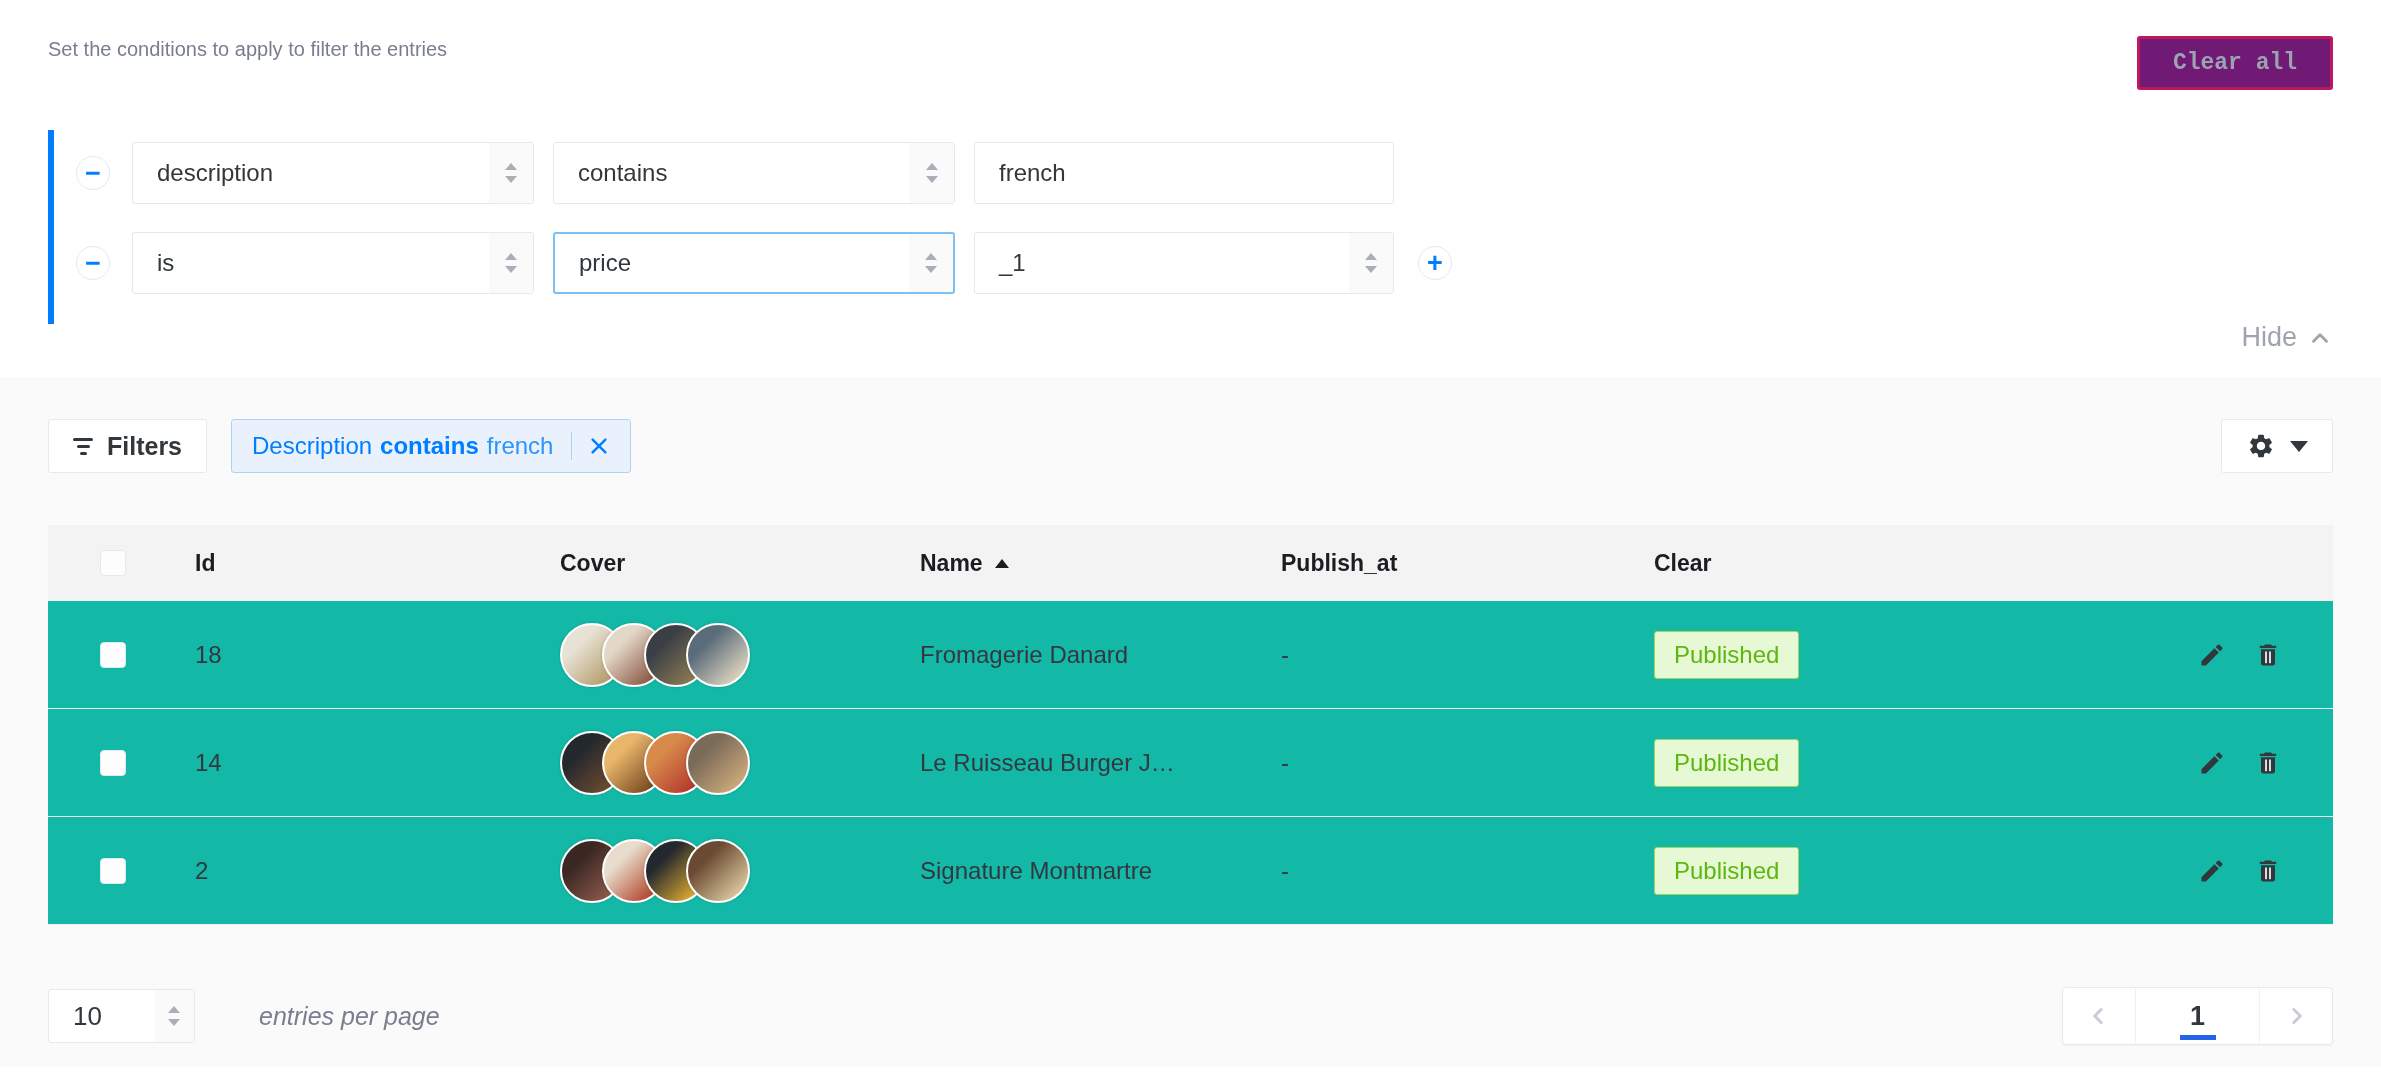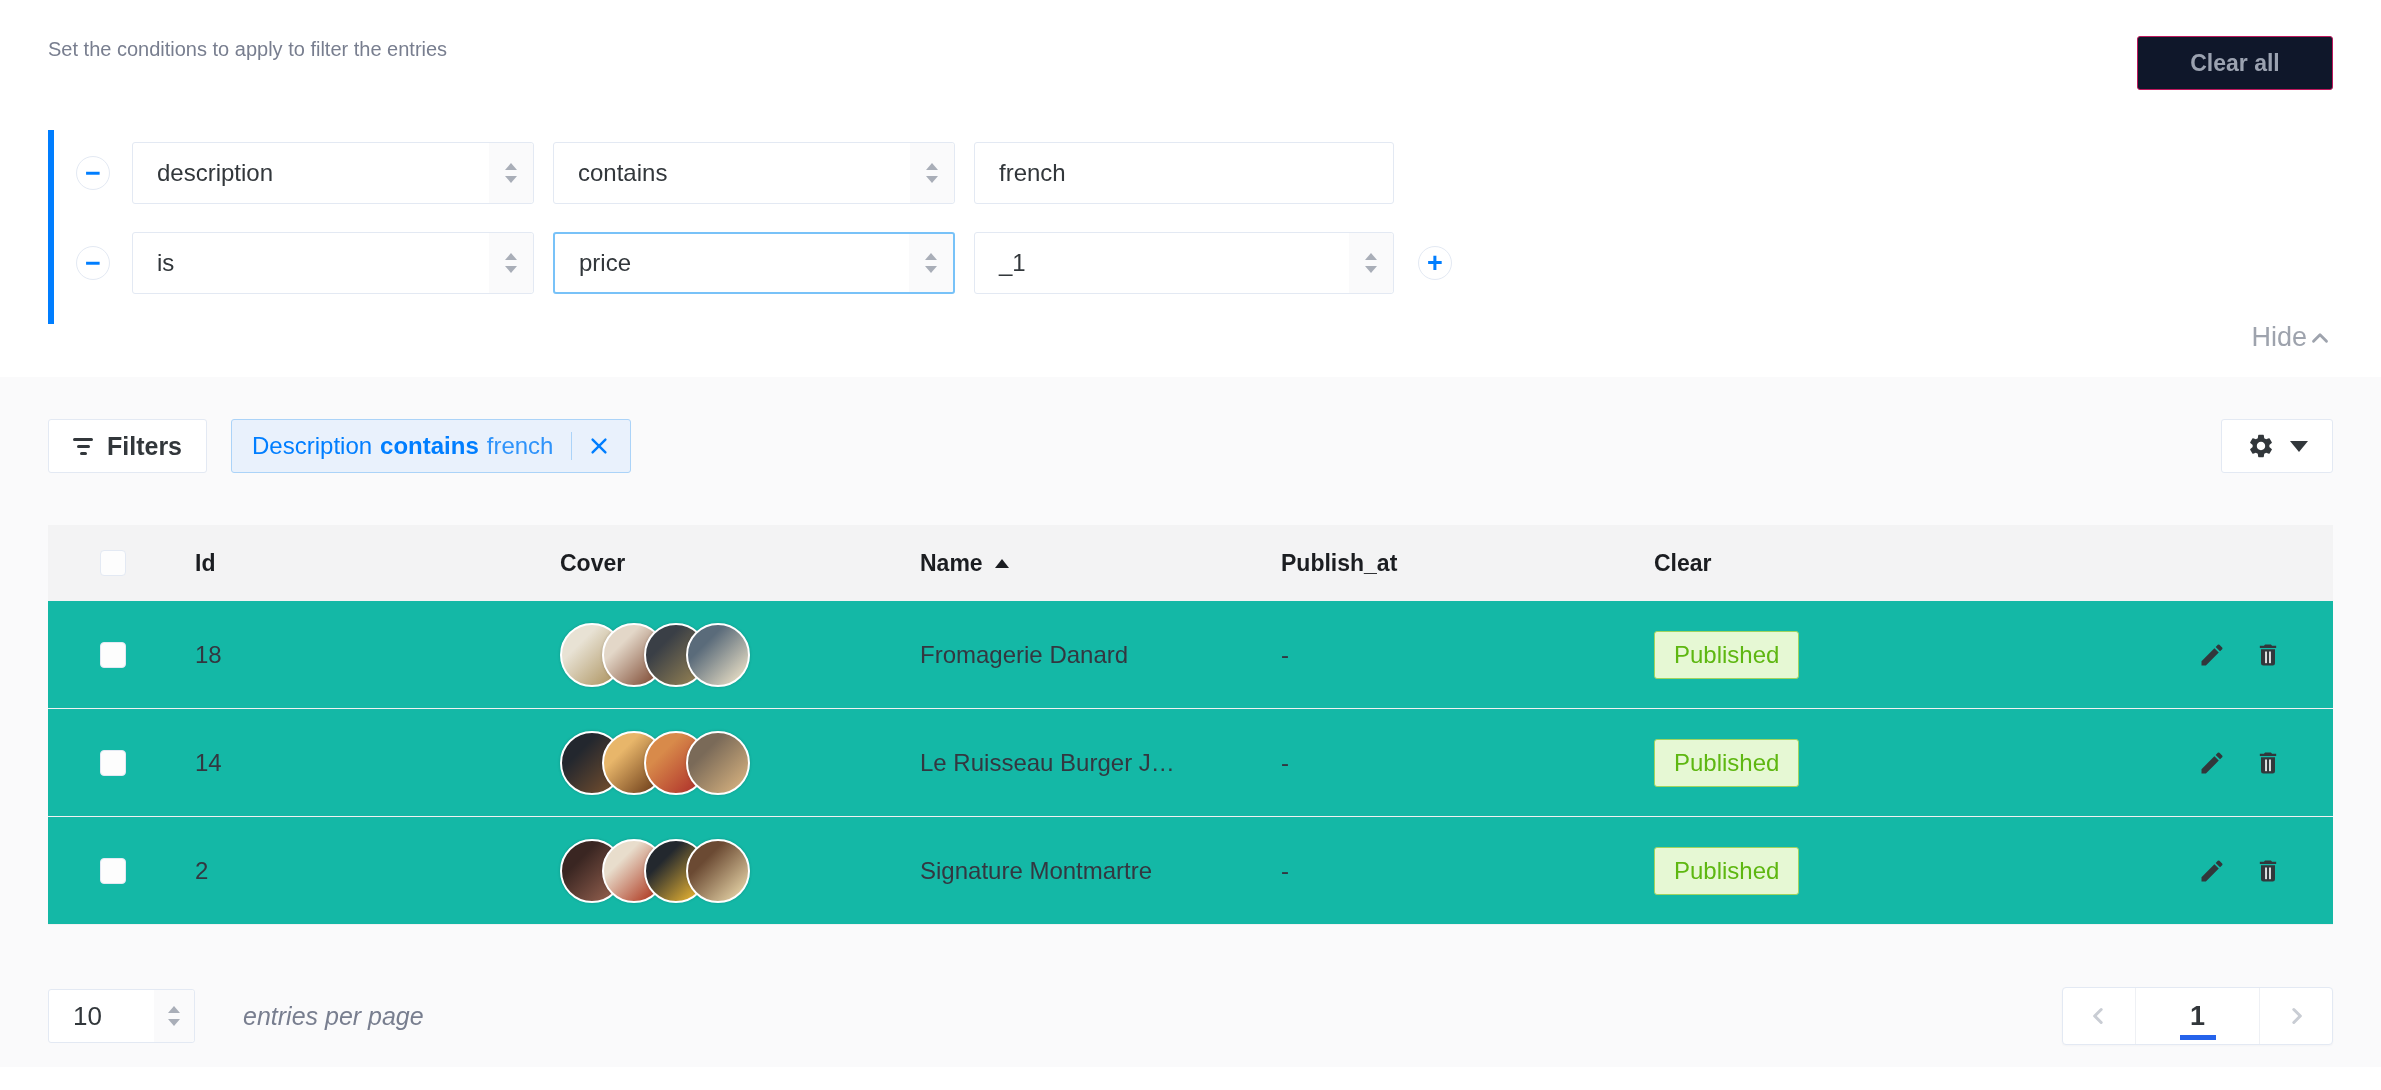--- a/index.html
+++ b/index.html
@@ -9,21 +9,21 @@
     background: #ffffff;
     color: #333740;
   }
   
   .top { padding: 30px 48px 0 48px; }
   .header-row { display: flex; justify-content: space-between; align-items: flex-start; }
   .page-title { font-size: 41px; font-weight: 700; color: #333740; letter-spacing: -0.5px; }
   .page-subtitle { margin-top: 8px; font-size: 20px; color: #787e8f; }
   .header-actions { display: flex; gap: 20px; margin-top: 6px; }
   .btn { height: 54px; border-radius: 3px; font-size: 23px; font-weight: 700; display: flex; align-items: center; justify-content: center; cursor: pointer; }
-  .btn-clear { min-width: 196px; background: #0f172a; border: 1px solid #be185d; color: #9ba2b0; }
+  .btn-clear { min-width: 196px; background: #701a75; border: 3px solid #be185d; color: #9ba2b0; font-family: Liberation Mono, monospace; }
   .btn-apply { min-width: 278px; background: #007eff; border: 1px solid #007eff; color: #ffffff; }
 
   
   .filter-zone { position: relative; margin: 52px 48px 0 48px; }
   .accent-bar { position: absolute; left: 0; top: -12px; width: 6px; height: 194px; background: #007eff; }
   .f-row { display: flex; align-items: center; margin-bottom: 28px; }
   .circle-btn {
     width: 34px; height: 34px; border-radius: 50%;
     border: 1px solid #e3e9f3; background: #fff; color: #007eff;
     display: flex; align-items: center; justify-content: center;
@@ -34,21 +34,21 @@
   .fctl { position: relative; height: 62px; background: #fff; border: 1px solid #e3e9f3; border-radius: 3px;
     display: flex; align-items: center; padding-left: 24px; font-size: 24px; color: #32373b; margin-right: 19px; cursor: pointer; }
   .fctl.w1 { width: 402px; }
   .fctl.w2 { width: 402px; }
   .fctl.w3 { width: 420px; margin-right: 0; }
   .fctl.focused { border: 2px solid #78c2f8; }
   .spin { position: absolute; right: 0; top: 0; bottom: 0; width: 44px; background: #fafafb;
     border-radius: 0 3px 3px 0; display: flex; flex-direction: column; align-items: center; justify-content: center; gap: 6px; }
   .arr-up { width: 0; height: 0; border-left: 6px solid transparent; border-right: 6px solid transparent; border-bottom: 7px solid #a9aeb8; }
   .arr-dn { width: 0; height: 0; border-left: 6px solid transparent; border-right: 6px solid transparent; border-top: 7px solid #a9aeb8; }
-  .hide-row { display: flex; justify-content: flex-end; align-items: center; 
+  .hide-row { display: flex; justify-content: flex-end; align-items: center; gap: 10px;
     margin: 6px 48px 0 48px; padding-bottom: 24px; color: #9ea3ad; font-size: 27px; cursor: pointer; }
 
   
   .gray { background: #fafafb; padding: 42px 48px 36px 48px; height: 690px; }
   .toolbar { display: flex; align-items: center; }
   .filters-btn { height: 54px; background: #fff; border: 1px solid #e3e9f3; border-radius: 3px;
     display: flex; align-items: center; gap: 14px; padding: 0 24px; font-size: 25px; font-weight: 600; color: #32373b; cursor: pointer; }
   .flt-icon { display: flex; flex-direction: column; align-items: center; gap: 4px; }
   .flt-icon span { display: block; height: 3px; background: #32373b; border-radius: 2px; }
   .flt-icon .l1 { width: 20px; } .flt-icon .l2 { width: 13px; } .flt-icon .l3 { width: 7px; }
@@ -76,21 +76,21 @@
   .cov + .cov { margin-left: -22px; }
   .badge { display: inline-block; padding: 9px 19px; border-radius: 3px; background: #e6f8d4; border: 1px solid #9fd45f; color: #5eb711; font-size: 24px; }
   .cell-actions { display: flex; gap: 26px; justify-content: flex-start; padding-left: 14px; }
   .icon-btn { width: 30px; height: 30px; cursor: pointer; display: flex; align-items: center; justify-content: center; }
 
   
   .footer { margin-top: 62px; display: flex; align-items: center; gap: 20px; }
   .pagesize { position: relative; width: 147px; height: 54px; background: #fff; border: 1px solid #e3e9f3; border-radius: 3px;
     display: flex; align-items: center; padding-left: 24px; font-size: 26px; color: #32373b; cursor: pointer; }
   .pagesize .spin { width: 40px; }
-  .entries-label { margin-left: 28px; font-style: italic; font-size: 25px; color: #787e8f; }
+  .entries-label { margin-left: 44px; font-style: italic; font-size: 25px; color: #787e8f; }
   .pagination { position: relative; width: 271px; height: 58px; background: #fff; border: 1px solid #e3e9f3; border-radius: 4px;
     display: grid; grid-template-columns: 72px 1fr 72px; align-items: stretch; box-shadow: 0 1px 2px rgba(20,30,60,0.03); }
   .pg-cell { display: flex; align-items: center; justify-content: center; cursor: pointer; position: relative; }
   .pg-mid { border-left: 1px solid #eef0f4; border-right: 1px solid #eef0f4; font-size: 27px; font-weight: 700; color: #32373b; }
   .pg-underline { position: absolute; bottom: 4px; left: 50%; transform: translateX(-50%); width: 36px; height: 5px; background: #2563eb; }
 </style>
 </head>
 <body>
 
 <div class="top">

